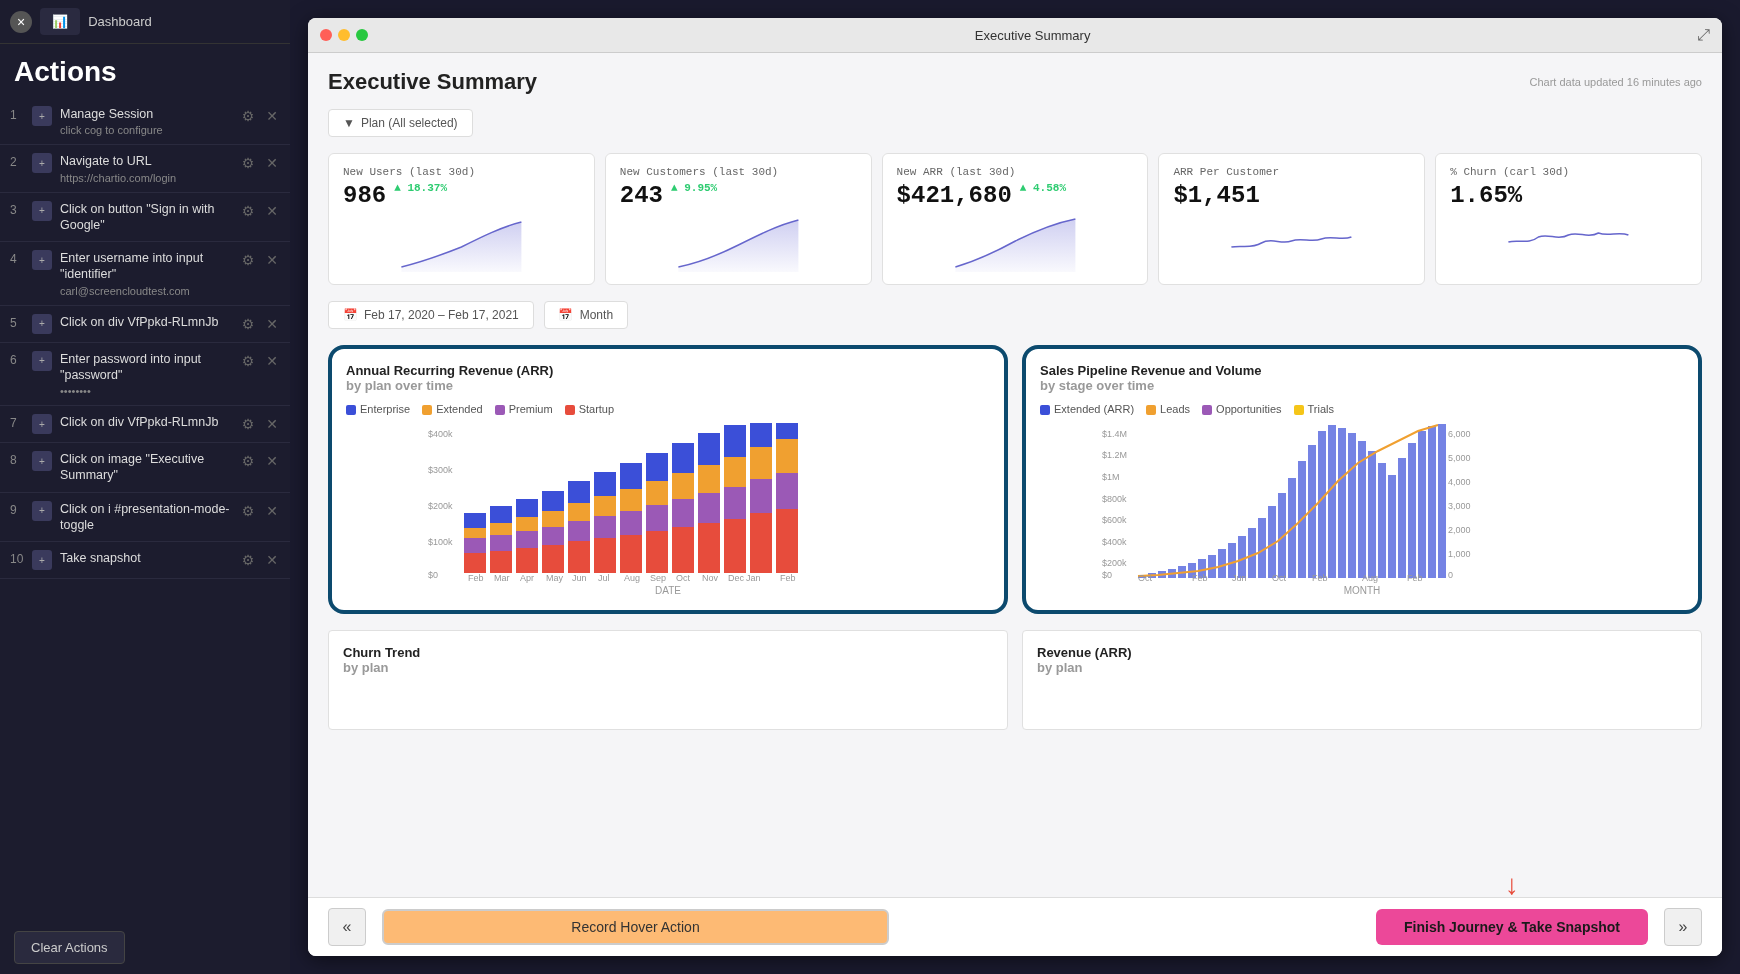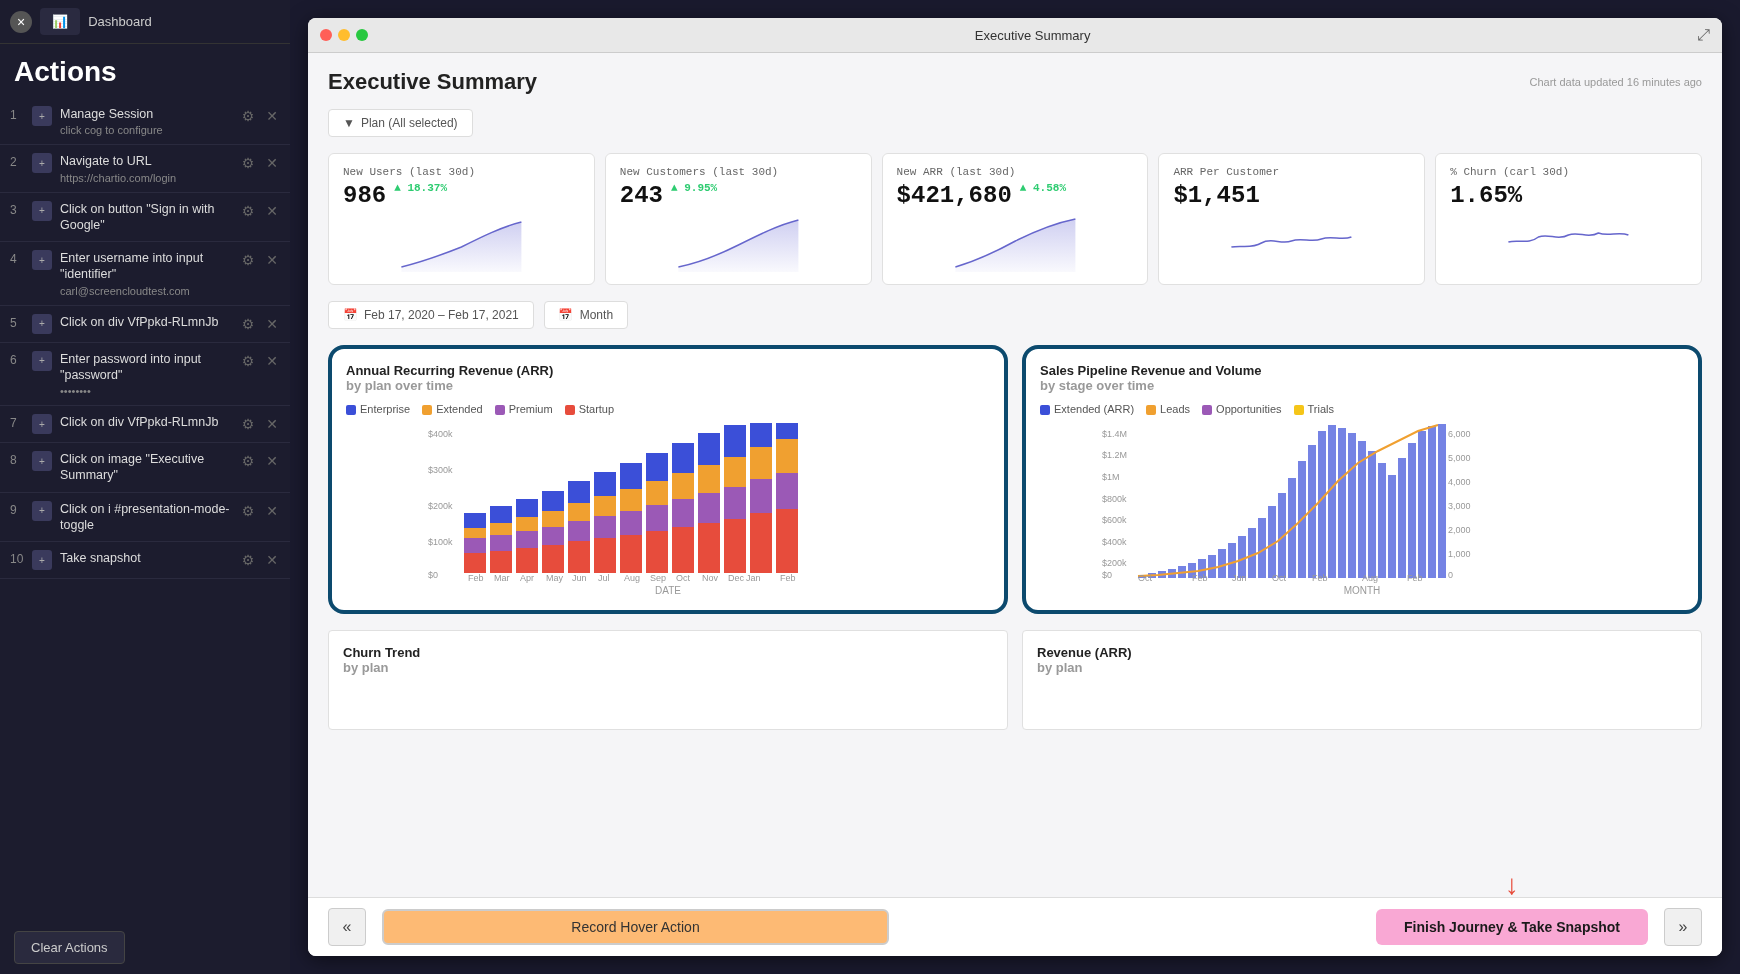--- a/index.html
+++ b/index.html
@@ -252,21 +252,21 @@
       border: 2px solid #ccc;
       border-radius: 6px;
       padding: 8px 24px;
       font-size: 14px;
       font-weight: 500;
       color: #333;
       cursor: pointer;
       flex: 1;
     }
     .finish-btn {
-      background: #f9a8d4;
+      background: #ec4899;
       border: none;
       border-radius: 6px;
       padding: 10px 28px;
       font-size: 14px;
       font-weight: 600;
       color: #1a1a1a;
       cursor: pointer;
       position: relative;
     }
     .arrow-indicator {

